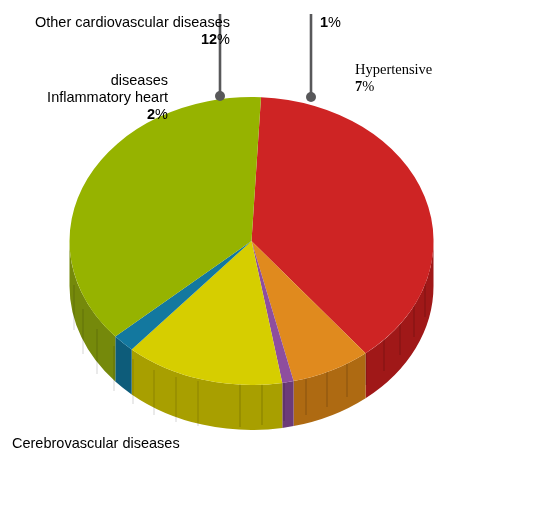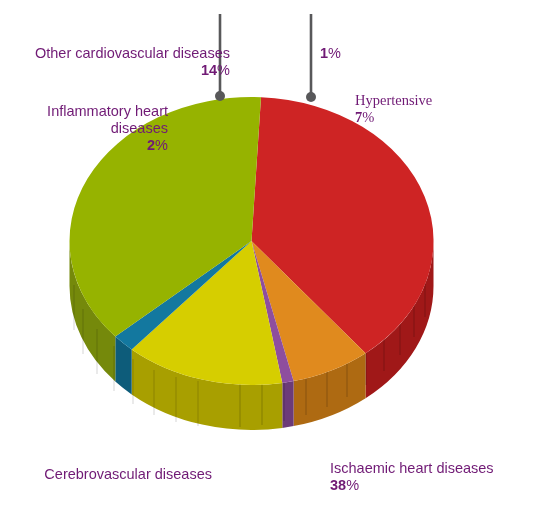--- a/index.html
+++ b/index.html
@@ -24,40 +24,39 @@
   .chart-svg {
     position: absolute;
     left: 0; top: 0;
     width: 560px;
     height: 514px;
   }
   .label {
     position: absolute;
     font-size: 14.5px;
     line-height: 17px;
-    color: #701a75;
+    color: #000000;
     white-space: nowrap;
-    margin-top: 31px;
   }
   .label .pct {
     font-weight: bold;
     font-size: 14.5px;
   }
   .label .pct .sign {
     font-weight: normal;
   }
   .lbl-right  { text-align: right; }
   .lbl-left   { text-align: left; }
 
   
   #lbl-other       { left: 8px;   top: 14px;  text-align: right; width: 222px; }
   #lbl-inflam      { left: 8px;   top: 72px;  text-align: right; width: 160px; }
   #lbl-rheumatic   { left: 320px; top: 14px;  text-align: left;  width: 220px; }
   #lbl-hypertens   { left: 355px; top: 61px;  text-align: left;  width: 180px; font-family: Liberation Serif, serif; }
-  #lbl-cerebro     { left: 12px;  top: 435px; text-align: right; width: 200px; }
+  #lbl-cerebro     { left: 12px;  top: 435px; text-align: left; width: 200px; }
   #lbl-ischaemic   { left: 330px; top: 429px; text-align: left;  width: 220px; }
 </style>
 </head>
 <body>
 
 <div id="figure">
 
   <svg class="chart-svg" viewBox="0 0 560 514">
     <defs>
       <clipPath id="clip-lower">
@@ -110,40 +109,36 @@
     <g stroke="#58585A" stroke-width="2.6" fill="#58585A">
       <line x1="220" y1="14" x2="220" y2="94"></line>
       <circle cx="220" cy="96" r="5" stroke="none"></circle>
       <line x1="311" y1="14" x2="311" y2="95"></line>
       <circle cx="311" cy="97" r="5" stroke="none"></circle>
     </g>
   </svg>
 
   <div class="label lbl-right" id="lbl-other">
     <div>Other cardiovascular diseases</div>
-    <div class="pct"><span>14</span><span class="sign">%</span></div>
+    <div class="pct"><span>12</span><span class="sign">%</span></div>
   </div>
 
   <div class="label lbl-right" id="lbl-inflam">
+    <div>diseases</div>
     <div>Inflammatory heart</div>
-    <div>diseases</div>
     <div class="pct"><span>2</span><span class="sign">%</span></div>
   </div>
 
   <div class="label lbl-left" id="lbl-rheumatic">
     <div class="pct"><span>1</span><span class="sign">%</span></div>
   </div>
 
   <div class="label lbl-left" id="lbl-hypertens">
     <div>Hypertensive</div>
     <div class="pct"><span>7</span><span class="sign">%</span></div>
   </div>
 
   <div class="label lbl-right" id="lbl-cerebro">
     <div>Cerebrovascular diseases</div>
   </div>
 
-  <div class="label lbl-left" id="lbl-ischaemic">
-    <div>Ischaemic heart diseases</div>
-    <div class="pct"><span>38</span><span class="sign">%</span></div>
-  </div>
 
 </div>
 
 </body></html>

